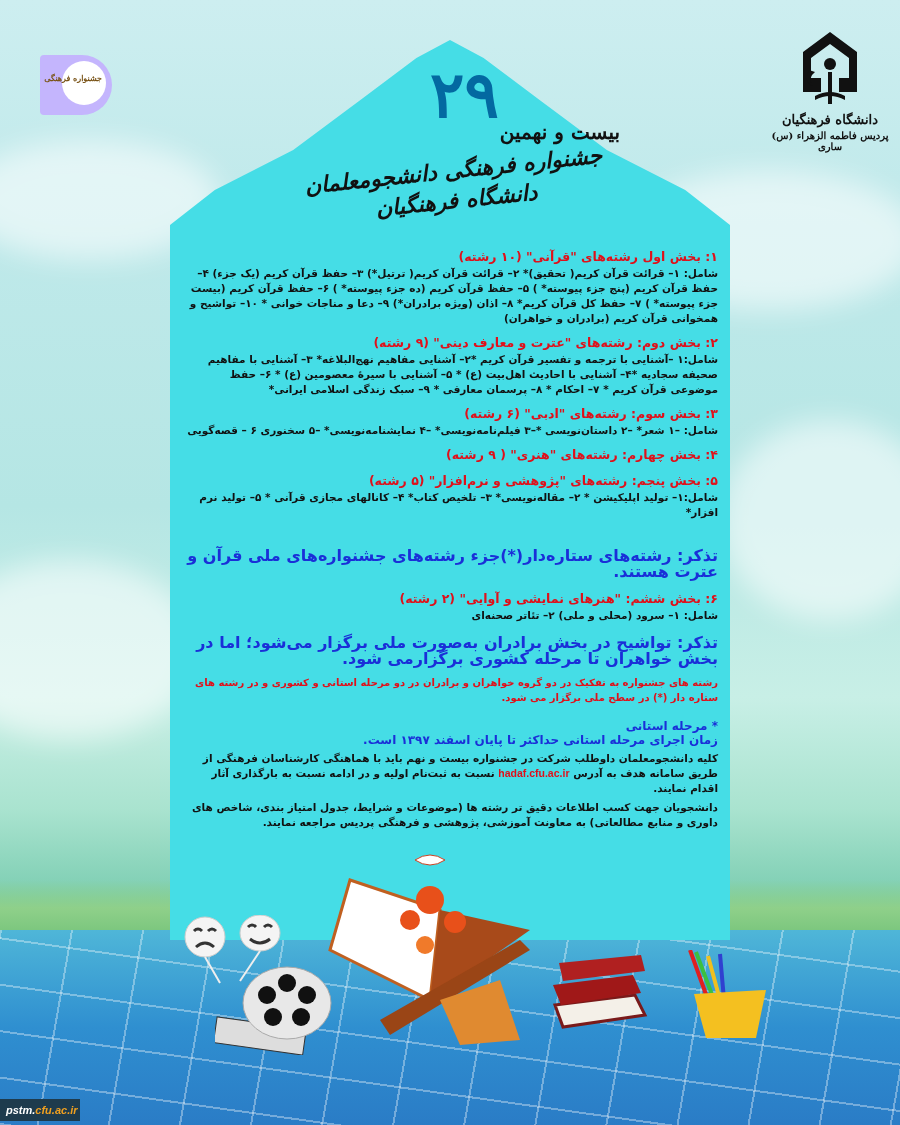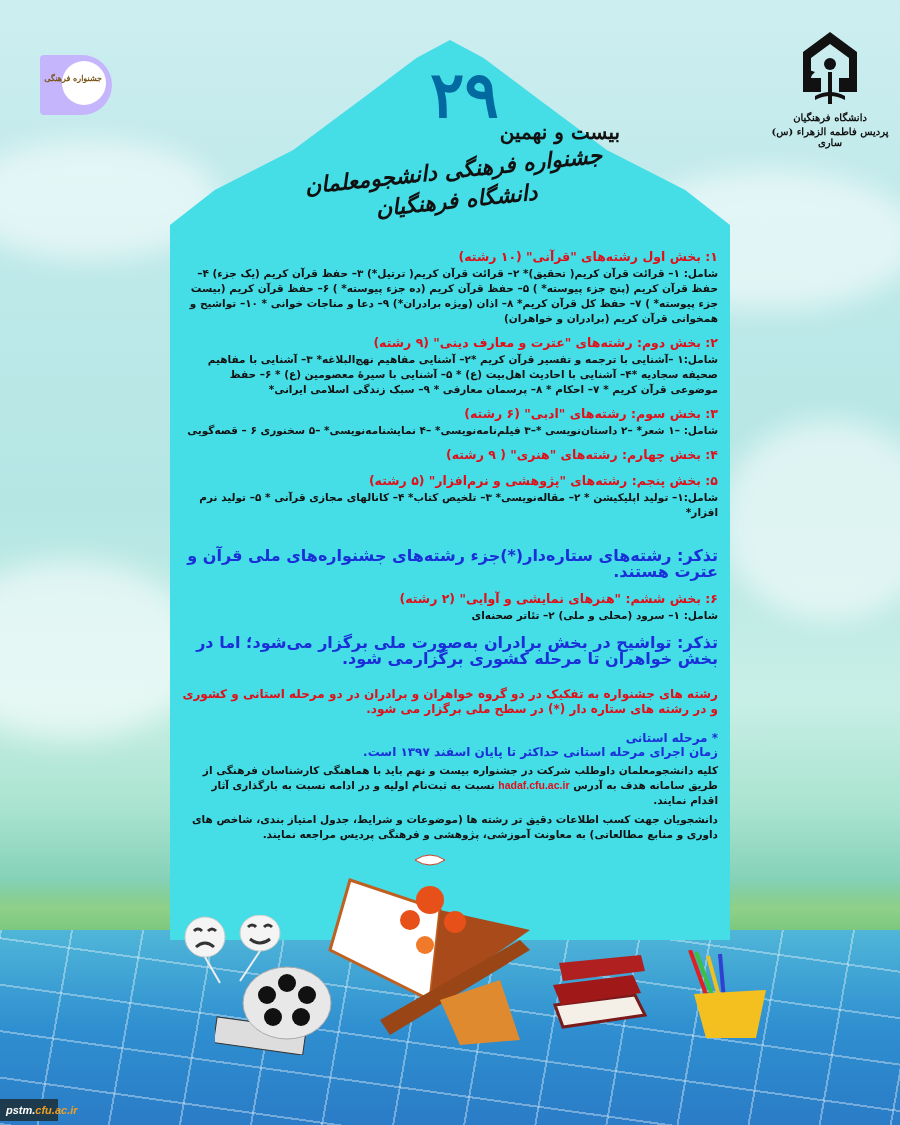--- a/index.html
+++ b/index.html
@@ -26,40 +26,40 @@
   }
   .content {
     position: absolute; left: 182px; top: 240px; width: 536px;
     direction: rtl; text-align: right;
     font-family: "DejaVu Sans", sans-serif; font-weight: bold;
     color: #111;
   }
   .sec-title { color: #e0101a; font-size: 12.5px; line-height: 18px; margin-top: 8px; }
   .sec-body { font-size: 10.5px; line-height: 15px; }
   .note-blue { color: #1a2fd8; font-size: 16px; line-height: 16px; margin-top: 14px; }
-  .note-red { color: #e0101a; font-size: 12px; line-height: 15px; margin-top: 20px; }
+  .note-red { color: #e0101a; font-size: 10px; line-height: 15px; margin-top: 8px; }
   .stage { color: #1a2fd8; font-size: 12px; line-height: 14px; margin-top: 14px; }
   .para { font-size: 10.5px; line-height: 15px; margin-top: 4px; }
   .link { color: #e0101a; font-family: "Liberation Sans", sans-serif; direction: ltr; unicode-bidi: embed; }
 
   .title-block { position: absolute; left: 290px; top: 60px; width: 330px; height: 170px; direction: rtl; text-align: center; }
   .title-num { position: absolute; left: 140px; top: 0; font-family: "DejaVu Serif", serif; font-size: 64px; font-weight: bold; color: #0369a1; line-height: 70px; }
   .title-ord { position: absolute; right: 0; top: 60px; font-family: "DejaVu Serif", serif; font-size: 20px; font-weight: bold; color: #111; }
   .title-main { position: absolute; left: 0; top: 95px; width: 330px; font-family: "DejaVu Serif", serif; font-size: 22px; font-weight: bold; font-style: italic; color: #111; line-height: 30px; transform: rotate(-6deg); }
 
   .logo-right { position: absolute; left: 770px; top: 30px; width: 120px; text-align: center; }
   .logo-right .emblem { width: 70px; height: 78px; margin: 0 auto; position: relative; }
-  .logo-right .uni { font-size: 10px; font-weight: bold; direction: rtl; color: #111; margin-top: 4px; font-family: "DejaVu Serif", serif; }
+  .logo-right .uni { font-size: 13px; font-weight: bold; direction: rtl; color: #111; margin-top: 4px; font-family: "DejaVu Serif", serif; }
   .logo-right .campus { font-size: 10px; font-weight: bold; direction: rtl; color: #111; margin-top: 3px; font-family: "DejaVu Serif", serif; }
 
   .logo-left { position: absolute; left: 40px; top: 55px; width: 72px; height: 60px; background: #c4b5fd; border-radius: 4px 30px 30px 4px; }
   .logo-left .inner { position: absolute; right: 6px; top: 6px; width: 44px; height: 44px; border-radius: 50%; background: #fff; }
   .logo-left .txt { position: absolute; right: 10px; top: 18px; font-size: 14px; font-weight: bold; color: #7a5418; direction: rtl; font-family: "DejaVu Serif", serif; }
 
-  .footer-badge { position: absolute; left: 0; top: 1099px; width: 58px; height: 22px; background: #1e3b4d; display: flex; align-items: center; padding-left: 6px;
+  .footer-badge { position: absolute; left: 0; top: 1099px; width: 80px; height: 22px; background: #1e3b4d; display: flex; align-items: center; padding-left: 6px;
     font-family: "Liberation Sans", sans-serif; font-style: italic; font-weight: bold; font-size: 11px; }
   .footer-badge .a { color: #fff; }
   .footer-badge .b { color: #f0a020; }
 
   .art { position: absolute; }
 </style>
 </head>
 <body>
 
 <div class="sky-cloud" style="left:-40px;top:140px;width:260px;height:120px;"></div>

